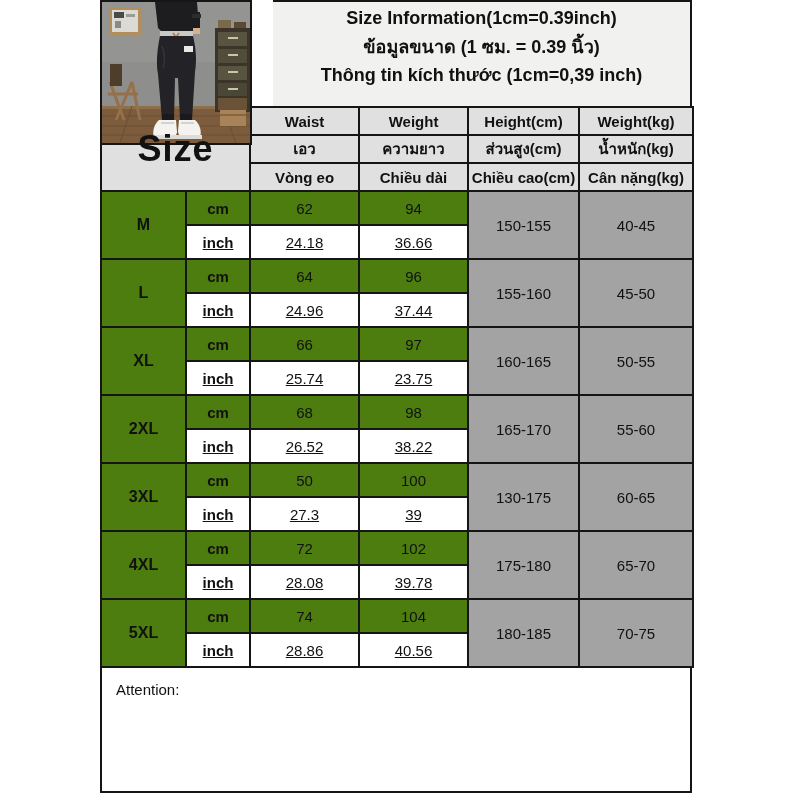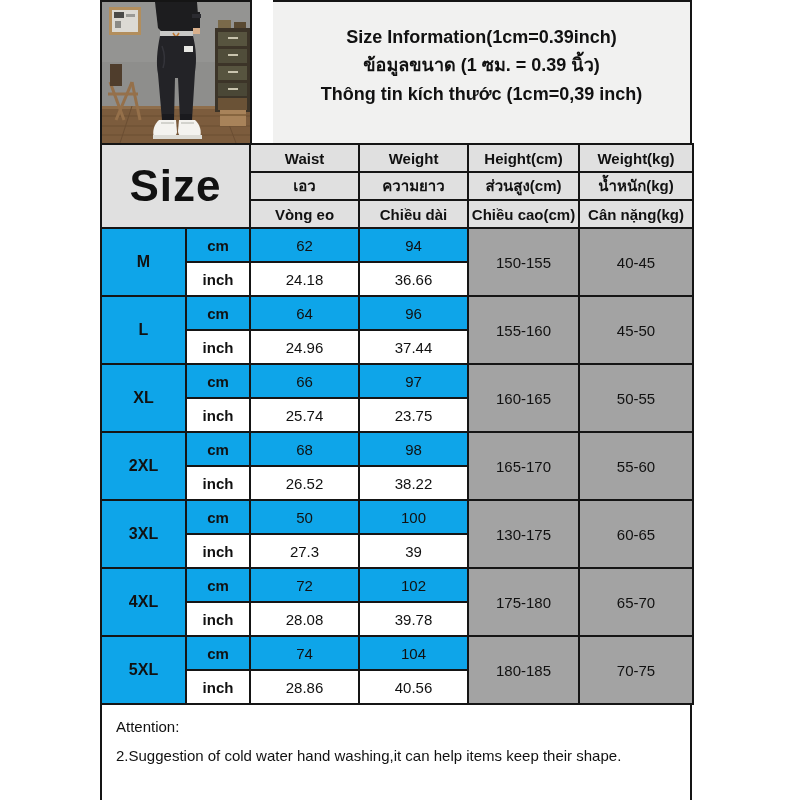--- a/index.html
+++ b/index.html
@@ -4,21 +4,21 @@
 <style>
   html,body{margin:0;padding:0;}
   body{
     width:800px;height:800px;background:#ffffff;
     font-family:"Liberation Sans","DejaVu Sans",sans-serif;
     color:#111;position:relative;overflow:hidden;
   }
   .content{position:absolute;left:100px;top:0;width:592px;}
 
   
-  .top-row{display:flex;height:145px;gap:21px;}
+  .top-row{display:flex;height:108px;gap:21px;}
   .photo-box{
     width:152px;height:145px;box-sizing:border-box;
     border:2px solid #151515;flex:0 0 152px;overflow:hidden;background:#8e8e8c;
   }
   .photo-box svg{display:block;}
   .title-panel{
     flex:1;box-sizing:border-box;border:2px solid #151515;border-left:none;
     background:#f1f1f0;display:flex;flex-direction:column;justify-content:center;
     text-align:center;gap:6px;padding-bottom:14px;
   }
@@ -28,25 +28,25 @@
   table.size-table{
     width:592px;border-collapse:collapse;table-layout:fixed;
     margin-top:-2px;
   }
   .size-table td,.size-table th{
     border:2px solid #151515;text-align:center;vertical-align:middle;
     font-size:15px;padding:0;overflow:hidden;white-space:nowrap;
   }
   .size-table tr.hdr td{height:26px;font-weight:bold;background:#e0e0e0;}
   .size-table tr.data td{height:32px;}
-  td.size-big{background:#dedede;font-weight:bold;font-size:44px;letter-spacing:1px;}
+  td.size-big{background:#dedede;font-weight:bold;font-size:36px;letter-spacing:1px;}
   td.size-name{background:#e0e0e0;font-weight:bold;font-size:16px;}
   td.unit{font-weight:bold;}
-  .row-cm td{background:#0ea5e9;}
-  .row-inch td{background:#ffffff;}
+  .row-cm td{background:#4d7c0f;}
+  .row-inch td{background:#ffffff;text-decoration:underline;}
   td.merged{background:#a3a3a3;}
   td.val{font-weight:normal;}
 
   
   .attention-box{
     box-sizing:border-box;width:592px;height:127px;margin-top:-2px;
     border:2px solid #151515;background:#ffffff;
     padding:3px 6px;font-size:15px;line-height:1.42;
   }
   .attention-box p{margin:8px;}
@@ -264,16 +264,15 @@
         <tr class="data row-inch">
           <td class="unit">inch</td>
           <td class="val">28.86</td>
           <td class="val">40.56</td>
         </tr>
       </tbody>
   </table>
 
   <div class="attention-box">
     <p>Attention:</p>
-    <p>2.Suggestion of cold water hand washing,it can help items keep their shape.</p>
   </div>
 
 </div>
 
 </body></html>

